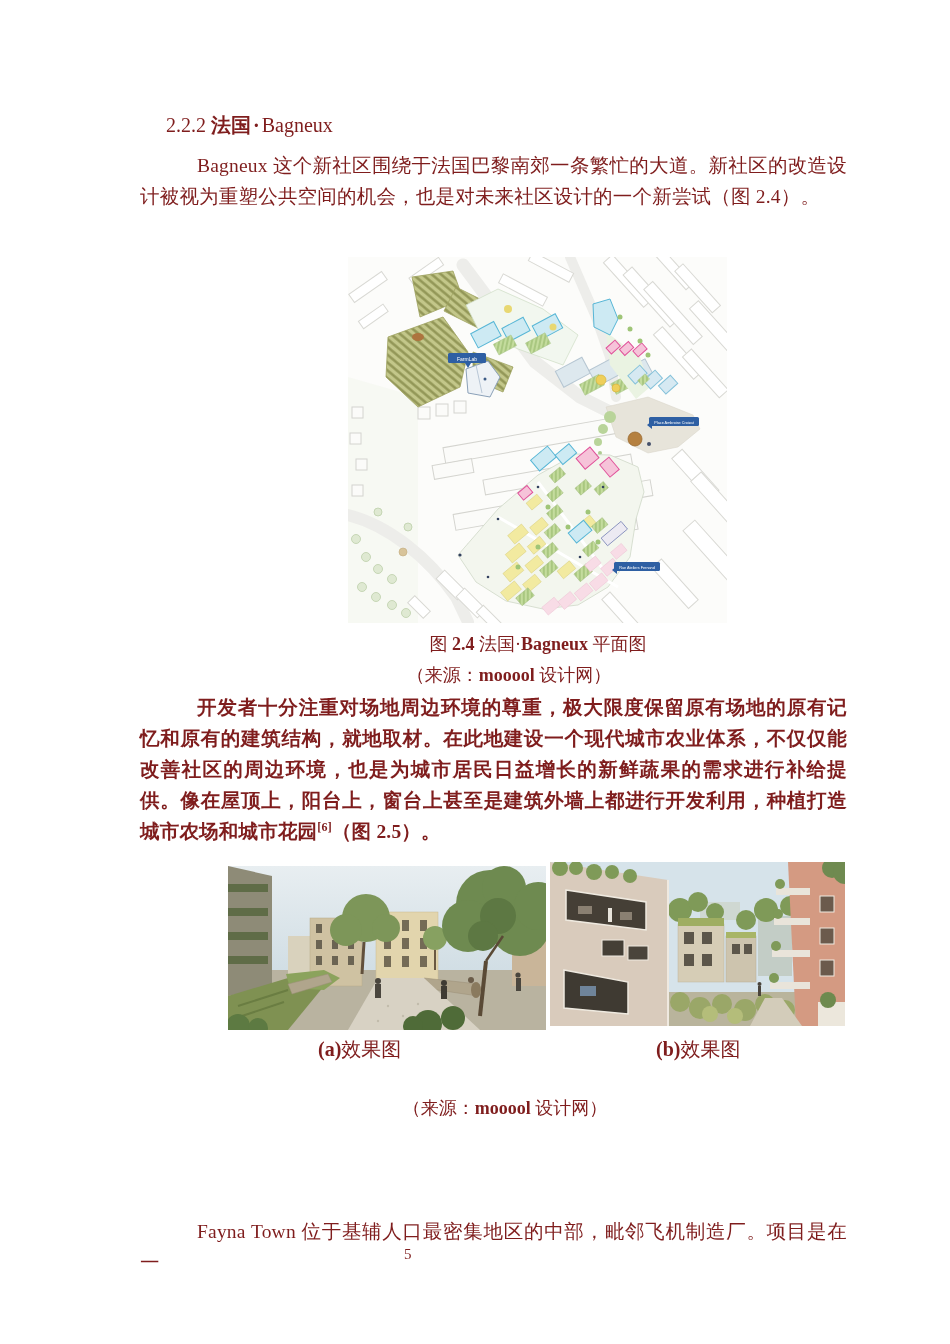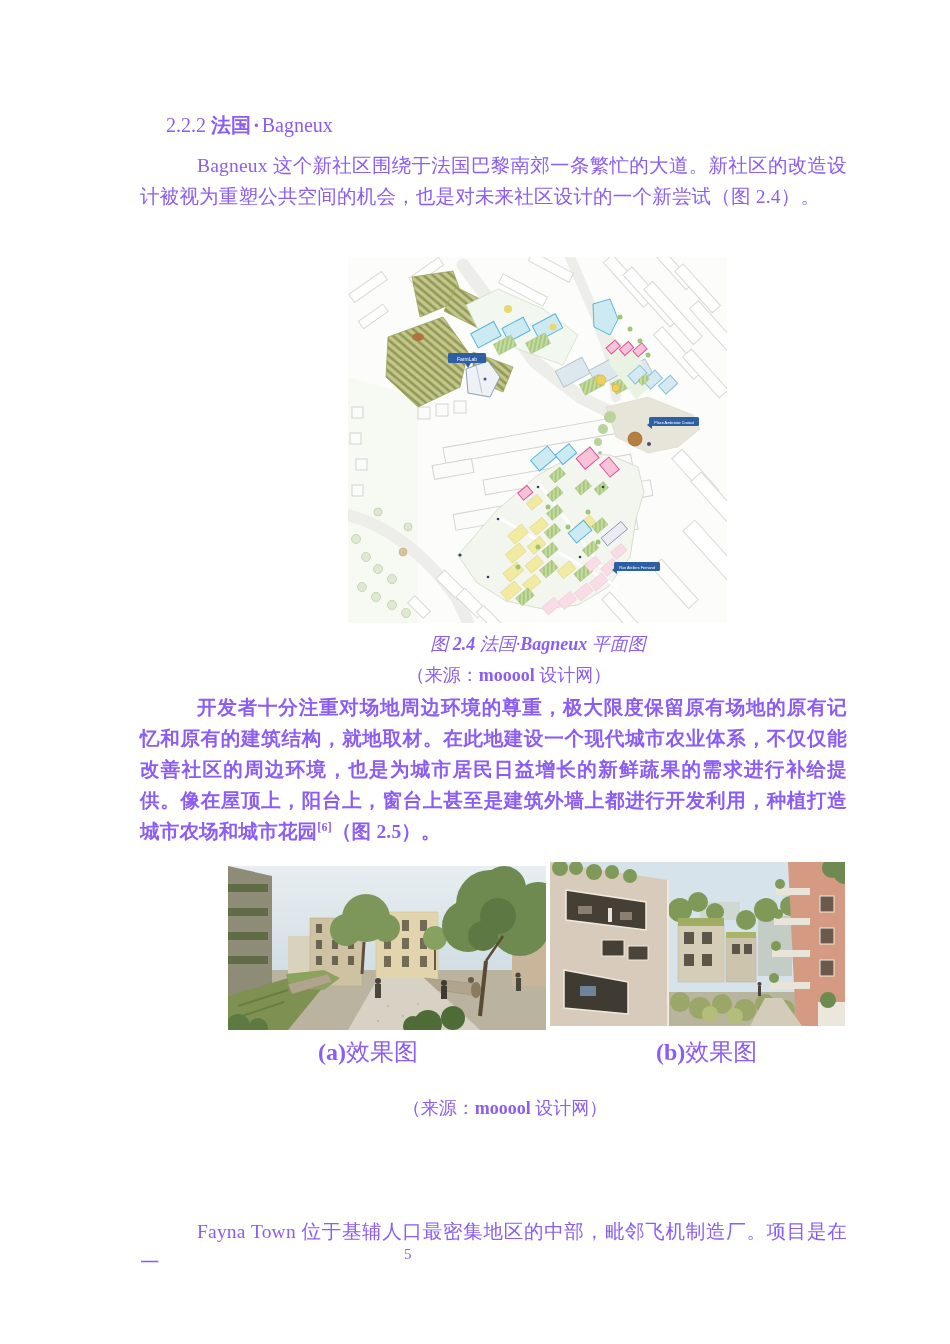--- a/index.html
+++ b/index.html
@@ -1,32 +1,32 @@
 <!DOCTYPE html>
 <html><head>
 <meta charset="utf-8">
 <style>
   html,body{margin:0;padding:0;background:#ffffff;}
   .page{
     position:relative;width:950px;height:1344px;background:#ffffff;overflow:hidden;
-    font-family:"Liberation Serif","DejaVu Serif",serif;color:#8b5cf6;
+    font-family:"Liberation Serif","DejaVu Serif",serif;color:#7f1d1d;
   }
   .abs{position:absolute;}
   .heading{font-size:20px;white-space:nowrap;}
   .heading .cn{font-family:"Liberation Sans","DejaVu Sans",sans-serif;font-weight:700;}
   .heading .sep{font-weight:700;padding:0 2px;}
   .para{
     width:707px;font-size:19.5px;line-height:31px;text-align:justify;
     text-justify:inter-ideograph;letter-spacing:0.2px;
   }
   .indent{text-indent:57px;}
   .sup{vertical-align:super;font-size:12px;line-height:0;}
   .cap{font-size:18px;text-align:center;}
   .b{font-weight:700;}
-  .subcap{font-size:24px;white-space:nowrap;}
+  .subcap{font-size:20px;white-space:nowrap;}
   .pagenum{font-size:15px;}
   svg{display:block;}
 </style>
 </head>
 <body>
 
 <div class="page">
 
   <div class="abs heading" style="left:166px;top:112px;">
     <span>2.2.2 </span><span class="cn">法国</span><span class="sep">·</span><span>Bagneux</span>
@@ -253,21 +253,21 @@
         <rect x="301" y="160" width="50" height="9" rx="1.5" fill="#2e5fa3"></rect>
         <polygon points="304,164 304,172 299,168" fill="#2e5fa3"></polygon>
         <text x="326" y="166.5" font-size="3.8">Place Ambroise Croizat</text>
         <rect x="266" y="305" width="46" height="9" rx="1.5" fill="#2e5fa3"></rect>
         <polygon points="269,309 269,317 264,313" fill="#2e5fa3"></polygon>
         <text x="289" y="311.5" font-size="3.8">Rue Ateliers Fernand</text>
       </g>
     </svg>
   </div>
 
-  <div class="abs cap" style="left:349px;top:632px;width:378px;font-style:italic;">
+  <div class="abs cap" style="left:349px;top:632px;width:378px;">
     <span>图 </span><span class="b">2.4</span><span> 法国·</span><span class="b">Bagneux</span><span> 平面图</span>
   </div>
   <div class="abs cap" style="left:320px;top:663px;width:378px;">
     <span>（来源：</span><span class="b">mooool</span><span> 设计网）</span>
   </div>
 
   <div class="abs para indent" style="left:140px;top:692px;font-weight:bold;">
     <span>开发者十分注重对场地周边环境的尊重，极大限度保留原有场地的原有记忆和原有的建筑结构，就地取材。在此地建设一个现代城市农业体系，不仅仅能改善社区的周边环境，也是为城市居民日益增长的新鲜蔬果的需求进行补给提供。像在屋顶上，阳台上，窗台上甚至是建筑外墙上都进行开发利用，种植打造城市农场和城市花园</span><span class="sup">[6]</span><span>（图 2.5）。</span>
   </div>
 

